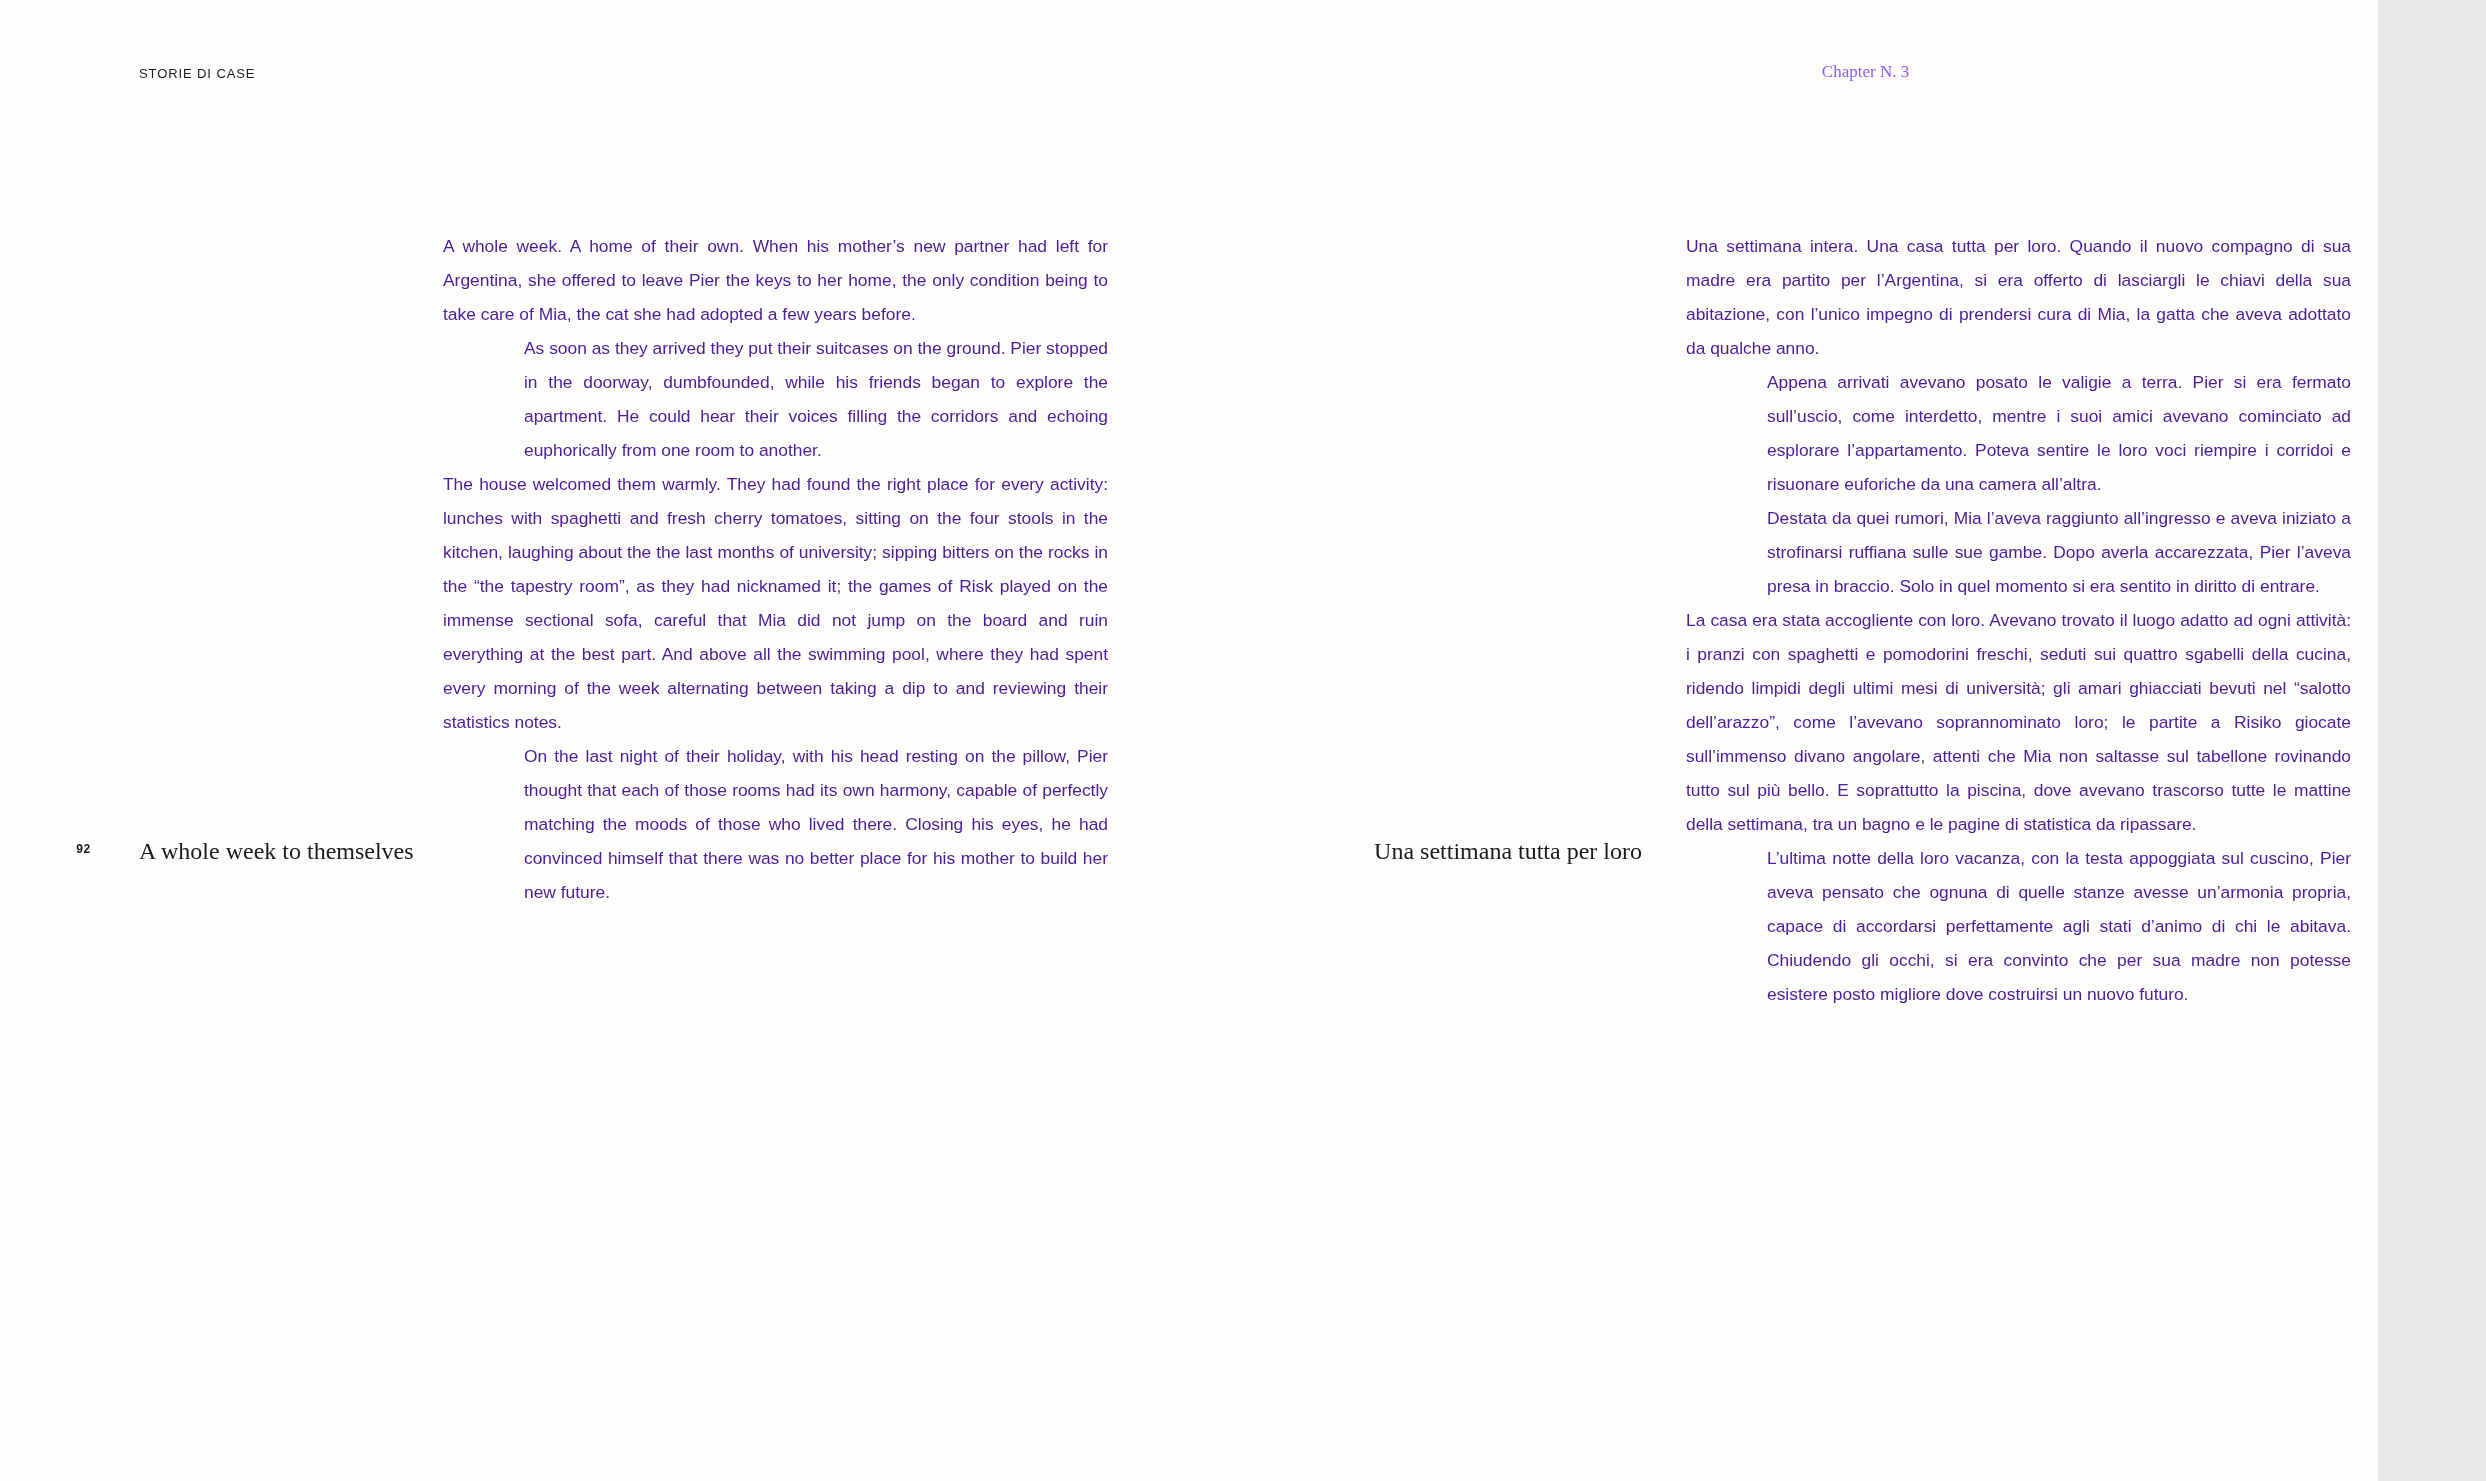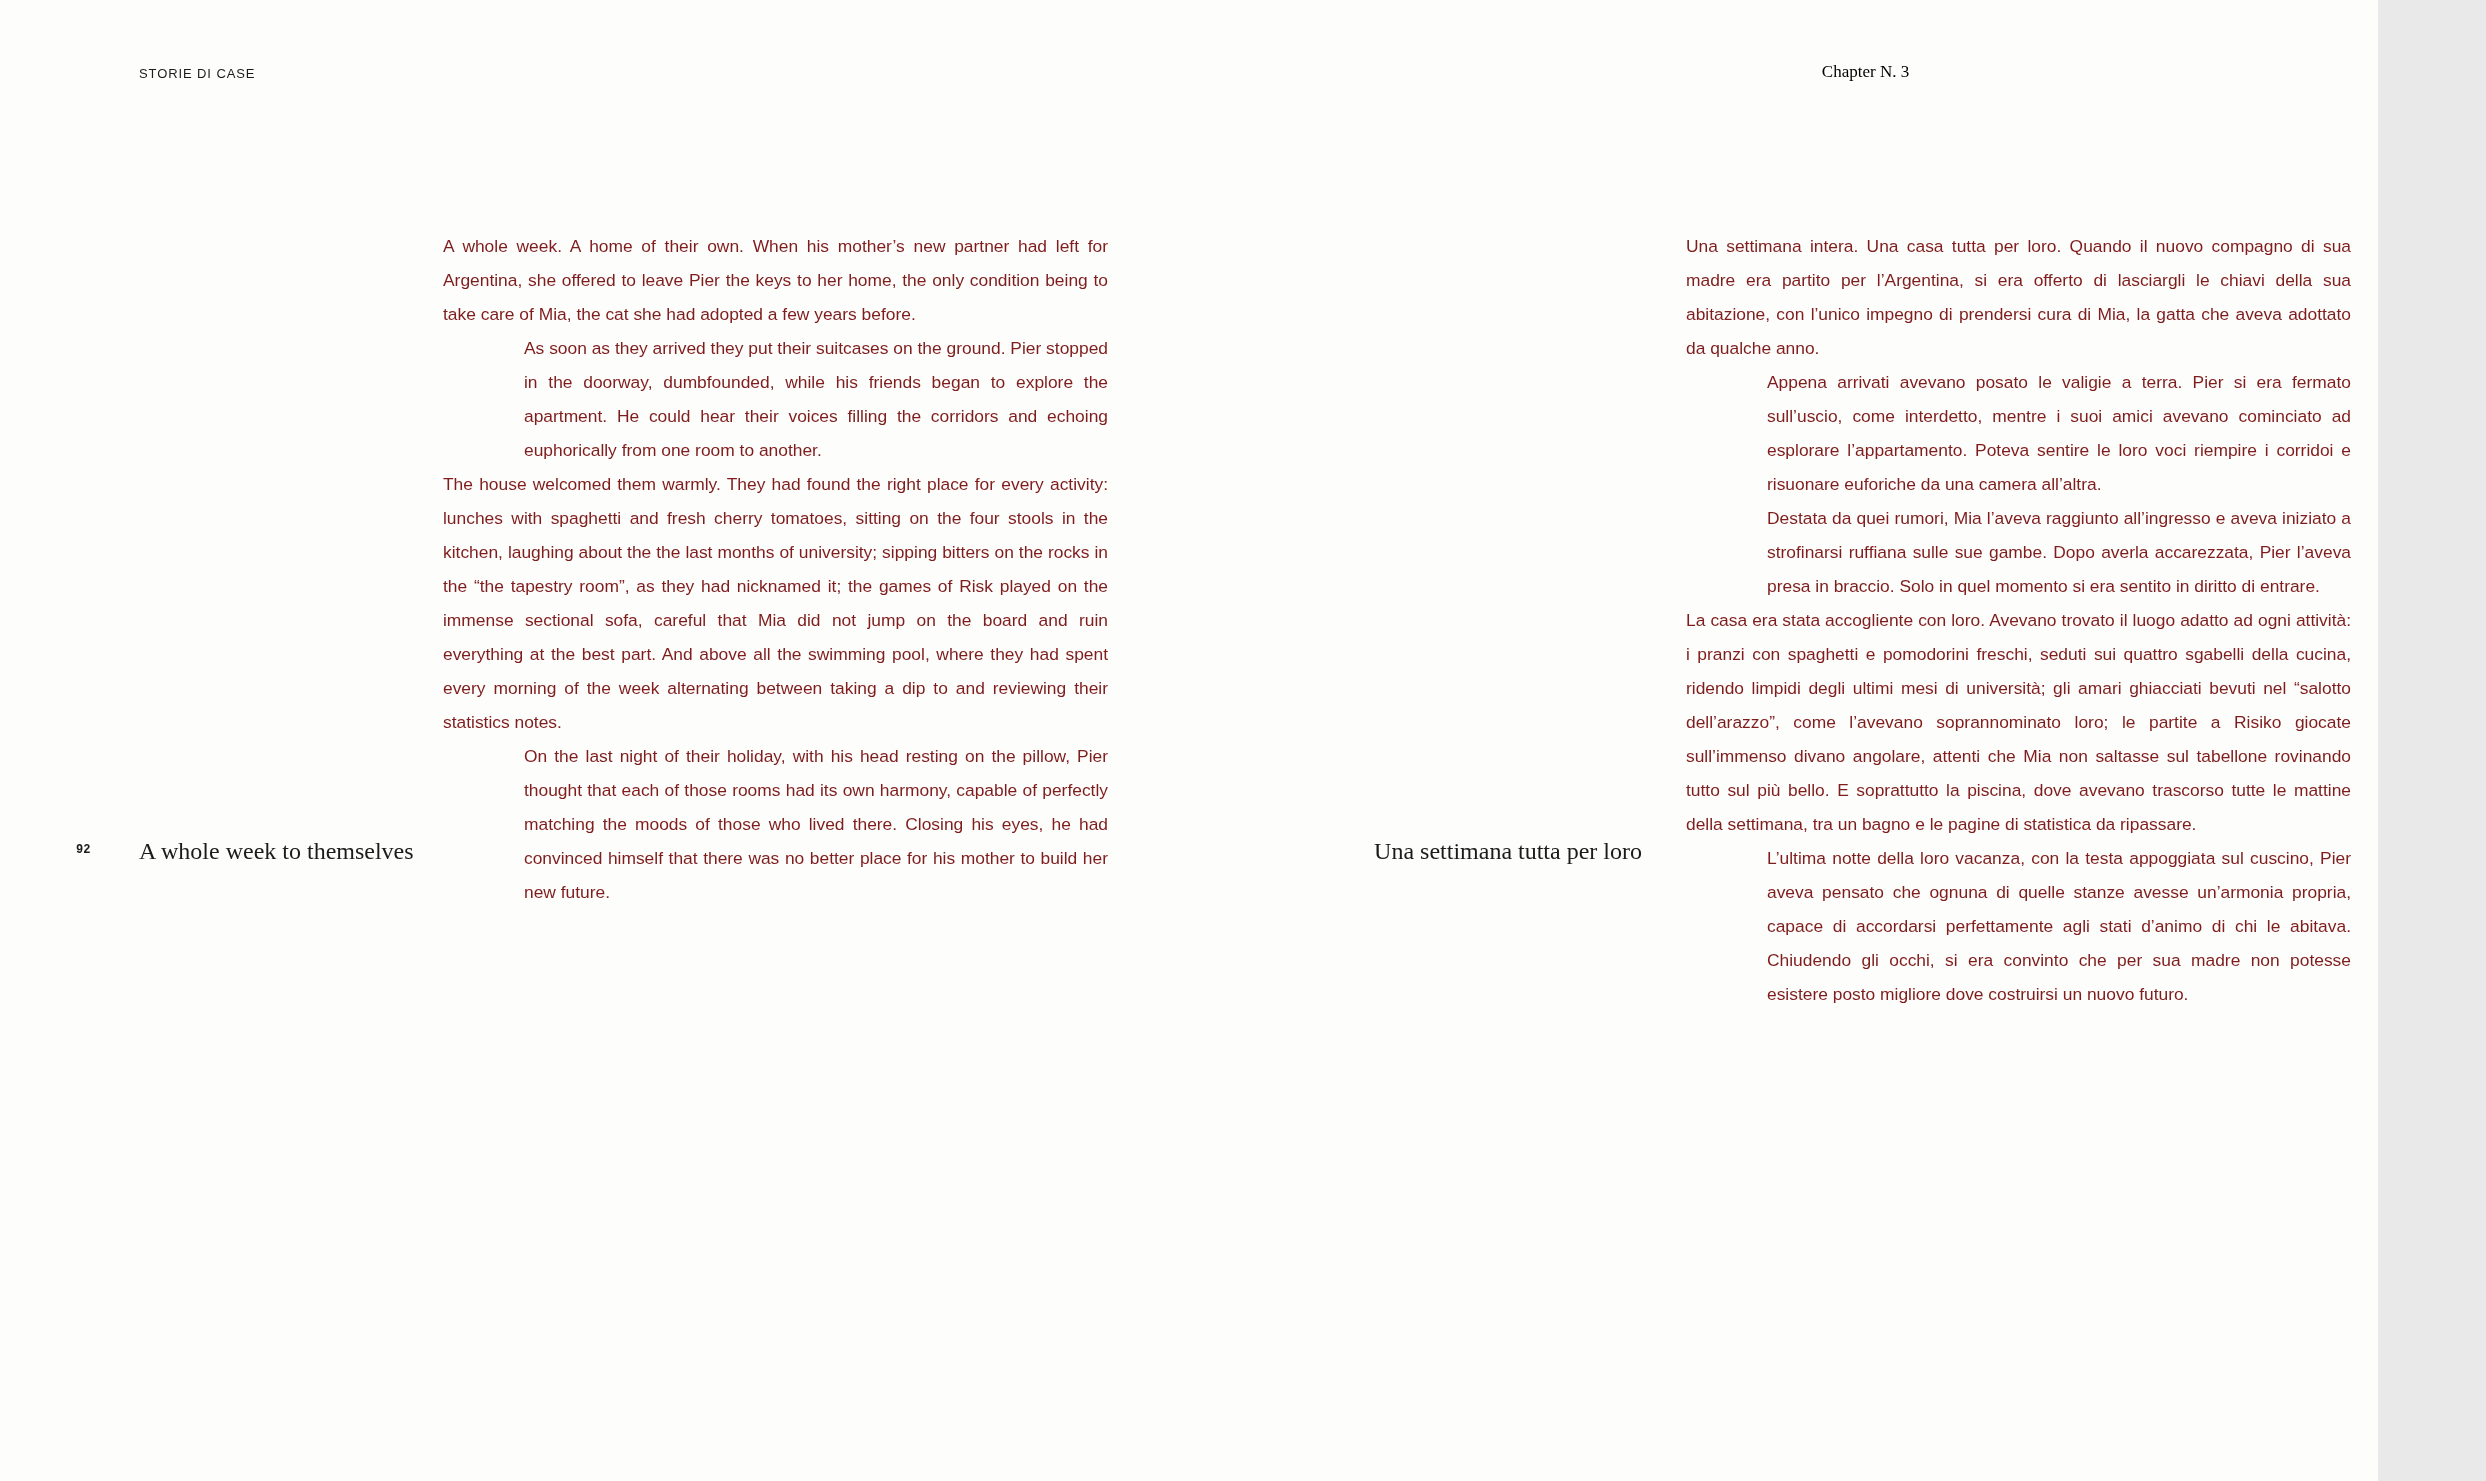--- a/index.html
+++ b/index.html
@@ -25,32 +25,32 @@
     color: #1c1c1c;
   }
   .chapter-label {
     position: absolute;
     left: 1244px;
     width: 1243px;
     top: 62px;
     text-align: center;
     font-family: "Liberation Serif", serif;
     font-size: 17px;
-    color: #000000;
+    color: #8b5cf6;
   }
   .text-col {
     position: absolute;
     top: 229px;
     width: 665px;
     font-family: "Liberation Sans", sans-serif;
     font-size: 17.4px;
     line-height: 34px;
     text-align: justify;
     hyphens: none;
-    color: #7f1d1d;
+    color: #4c1d95;
   }
   .left-col  { left: 443px; }
   .right-col { left: 1686px; }
   .para { margin: 0; }
   .gap  { }
   .indent { margin-left: 81px; }
   .page-number {
     position: absolute;
     top: 843px;
     font-family: Liberation Mono, monospace;

